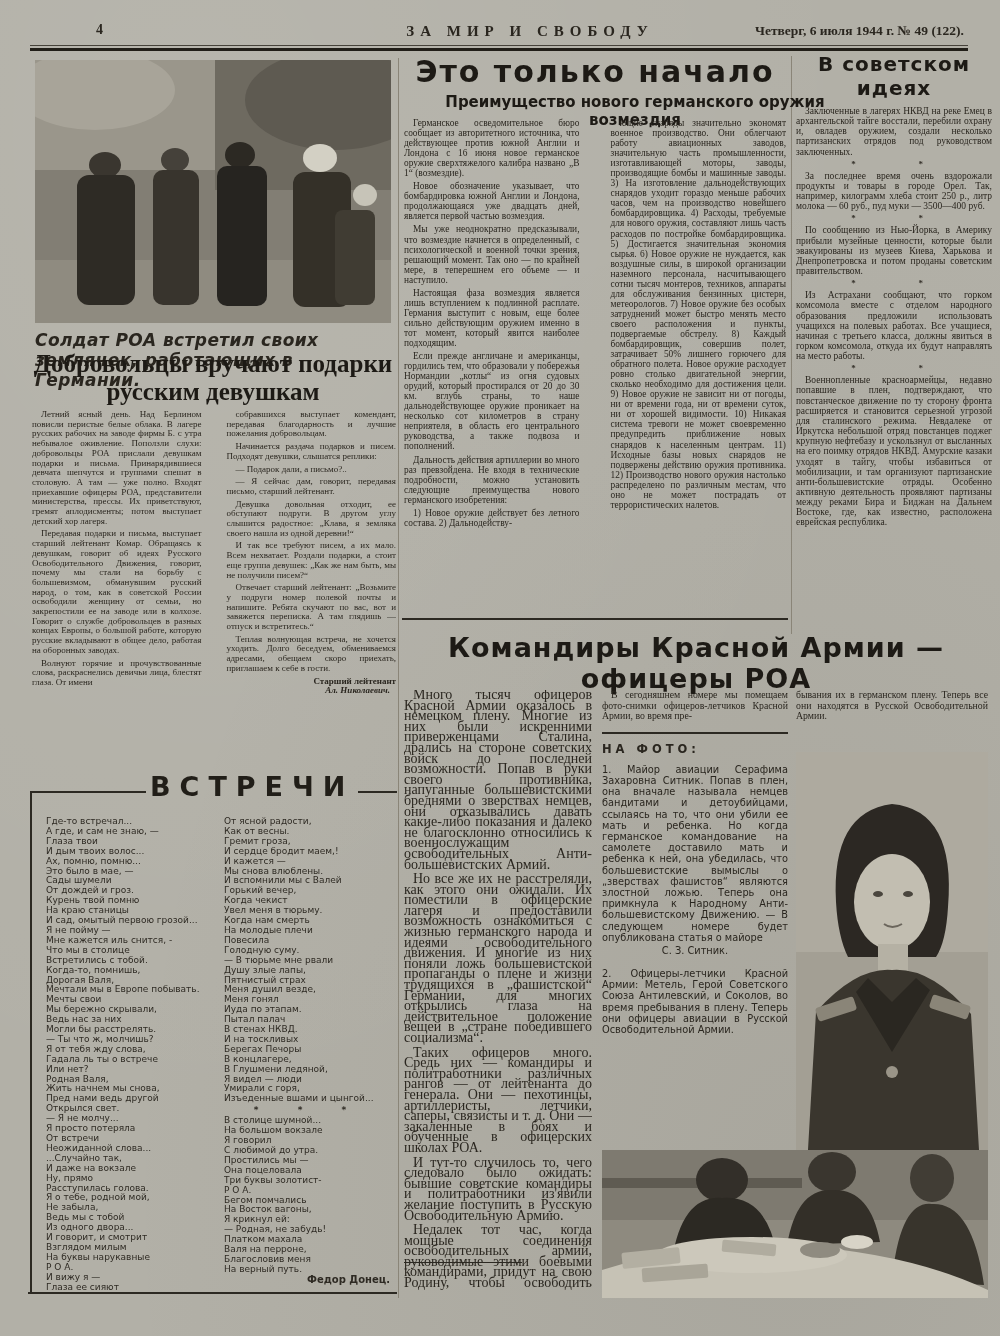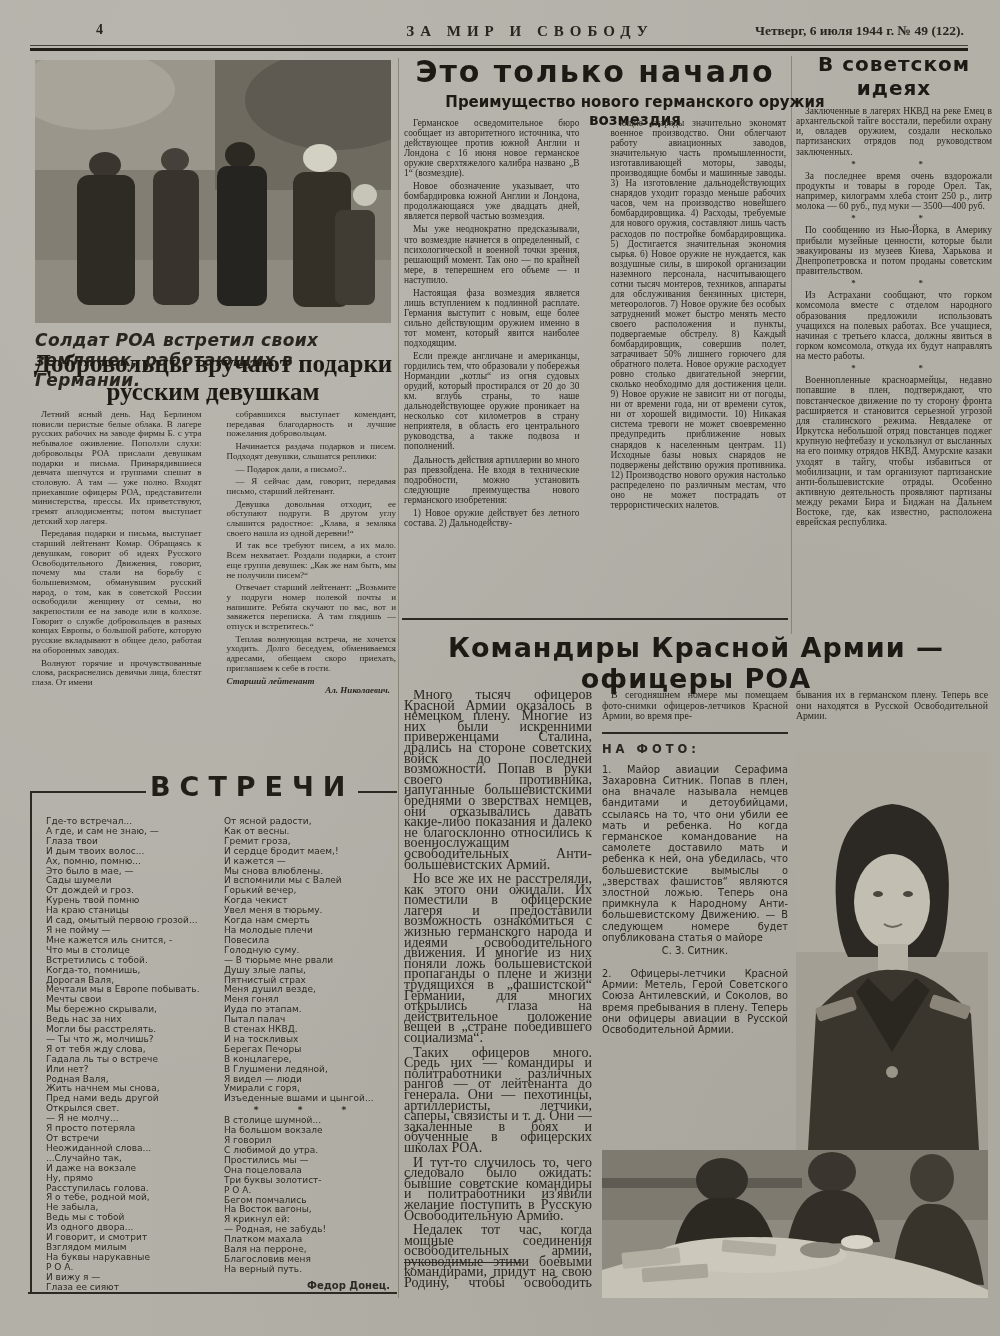--- a/index.html
+++ b/index.html
@@ -34,32 +34,32 @@
   .col{text-align:justify;}
   .col p{margin:0 0 3px 0; text-indent:9px;}
   .gift-col{font-size:9px; line-height:9.7px; width:176px;}
   .beg-col{font-size:9.4px; line-height:10.05px; width:184px;}
   .cmd-col{font-size:14px; line-height:10.6px; width:188px;}
   .cmd-col p{margin-bottom:4px;}
   .sr-col{font-size:9.5px; line-height:10.15px; text-align:justify;}
   .sr-item p{margin:0; text-indent:9px;}
   .stars{text-align:center; font-weight:bold; font-size:9px; letter-spacing:14px; line-height:14px; color:#35312a;}
   .sr-item:last-child .stars{display:none;}
-  .sign1{text-align:left; font-weight:bold; margin-top:3px;font-style:italic;}
+  .sign1{text-align:right; font-weight:bold; margin-top:3px;}
   .sign2{text-align:right; font-weight:bold; font-style:italic; padding-right:6px;}
   
   .poem-frame-top{height:2px; background:#2c2922;}
   .poem-frame-left{width:2px; background:#2c2922;}
   .poem-frame-bottom{height:2px; background:#2c2922;}
   .poem-title{font-family:"DejaVu Sans",sans-serif; font-weight:800; font-size:27px;
     letter-spacing:9px; color:#211e18; white-space:nowrap;}
   .poem-col{font-family:"DejaVu Sans",sans-serif; font-size:9px; line-height:9.9px; color:#2e2a23;}
   .pline{white-space:nowrap; overflow:hidden;}
   .poem-sep{text-align:center; font-weight:bold; letter-spacing:18px; font-size:9px; line-height:12px;}
-  .poem-author{text-align:right; font-weight:bold; padding-right:4px; margin-top:6px; font-size:10px;}
+  .poem-author{text-align:right; font-weight:bold; padding-right:4px; margin-top:0; font-size:10px;}
   
   .nafoto-label{font-family:"DejaVu Sans",sans-serif; font-weight:bold; font-size:11.5px; letter-spacing:4px;}
   .foto-item{font-family:"DejaVu Sans",sans-serif; font-size:9.8px; line-height:11.2px; text-align:justify; margin:0 0 10px 0;}
   .foto-center{font-family:"DejaVu Sans",sans-serif; font-size:9.8px; text-align:center; margin-top:-8px; margin-bottom:12px;}
   .hrule{background:#2c2922;}
 </style>
 </head>
 <body>
 
 <div class="page">

